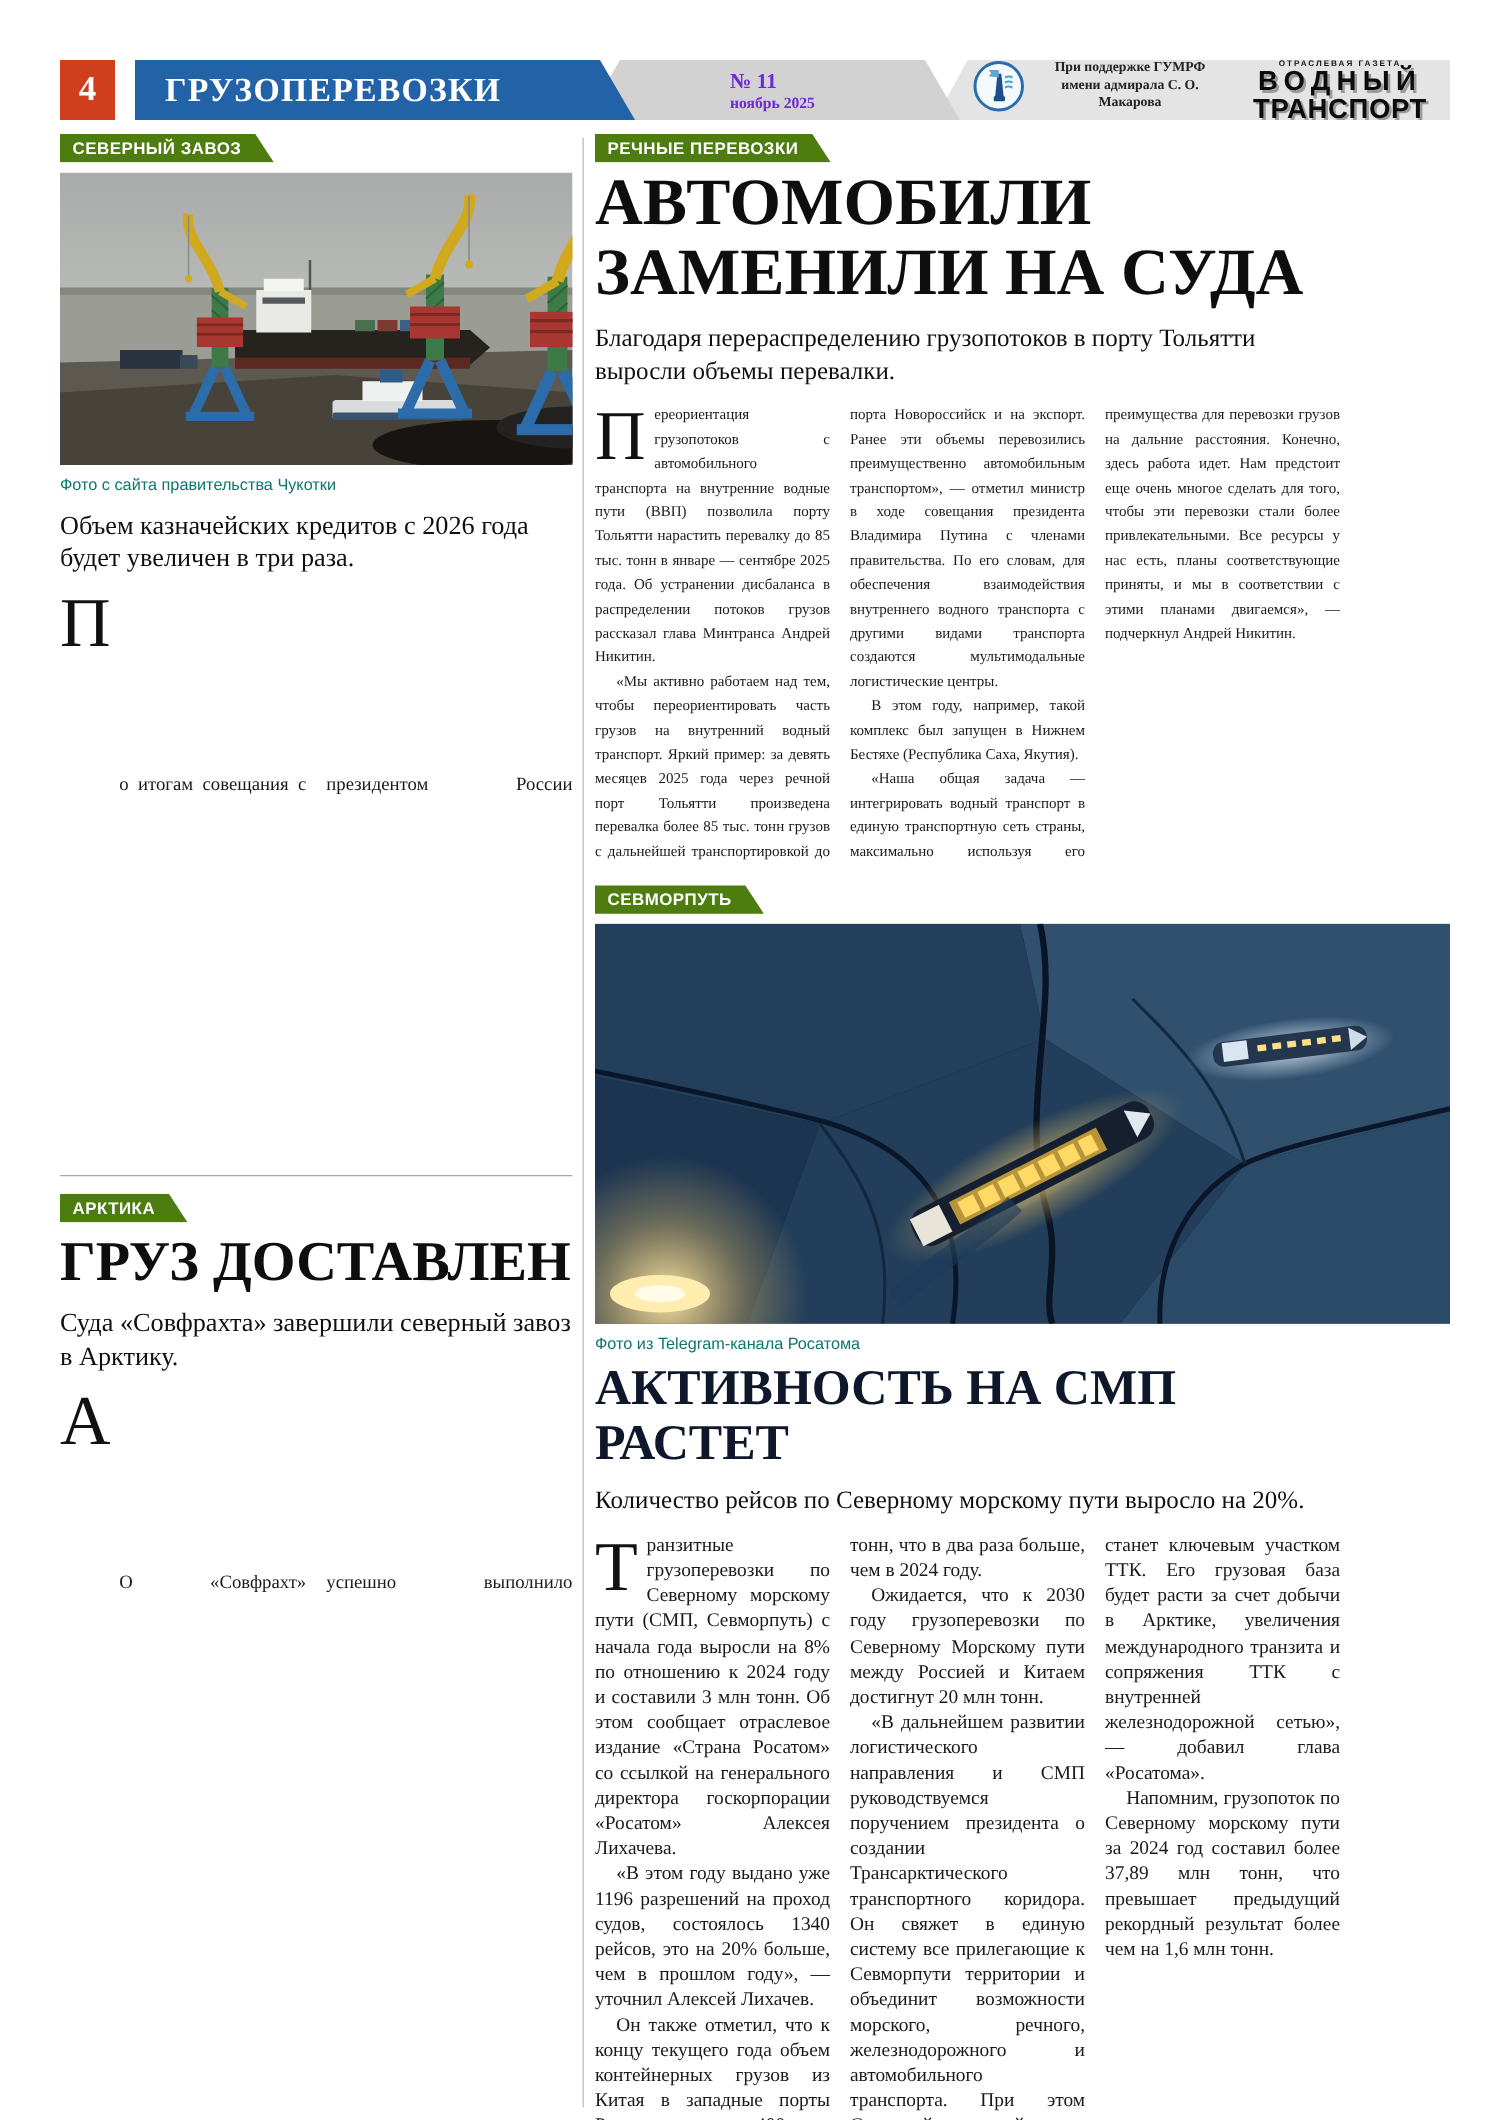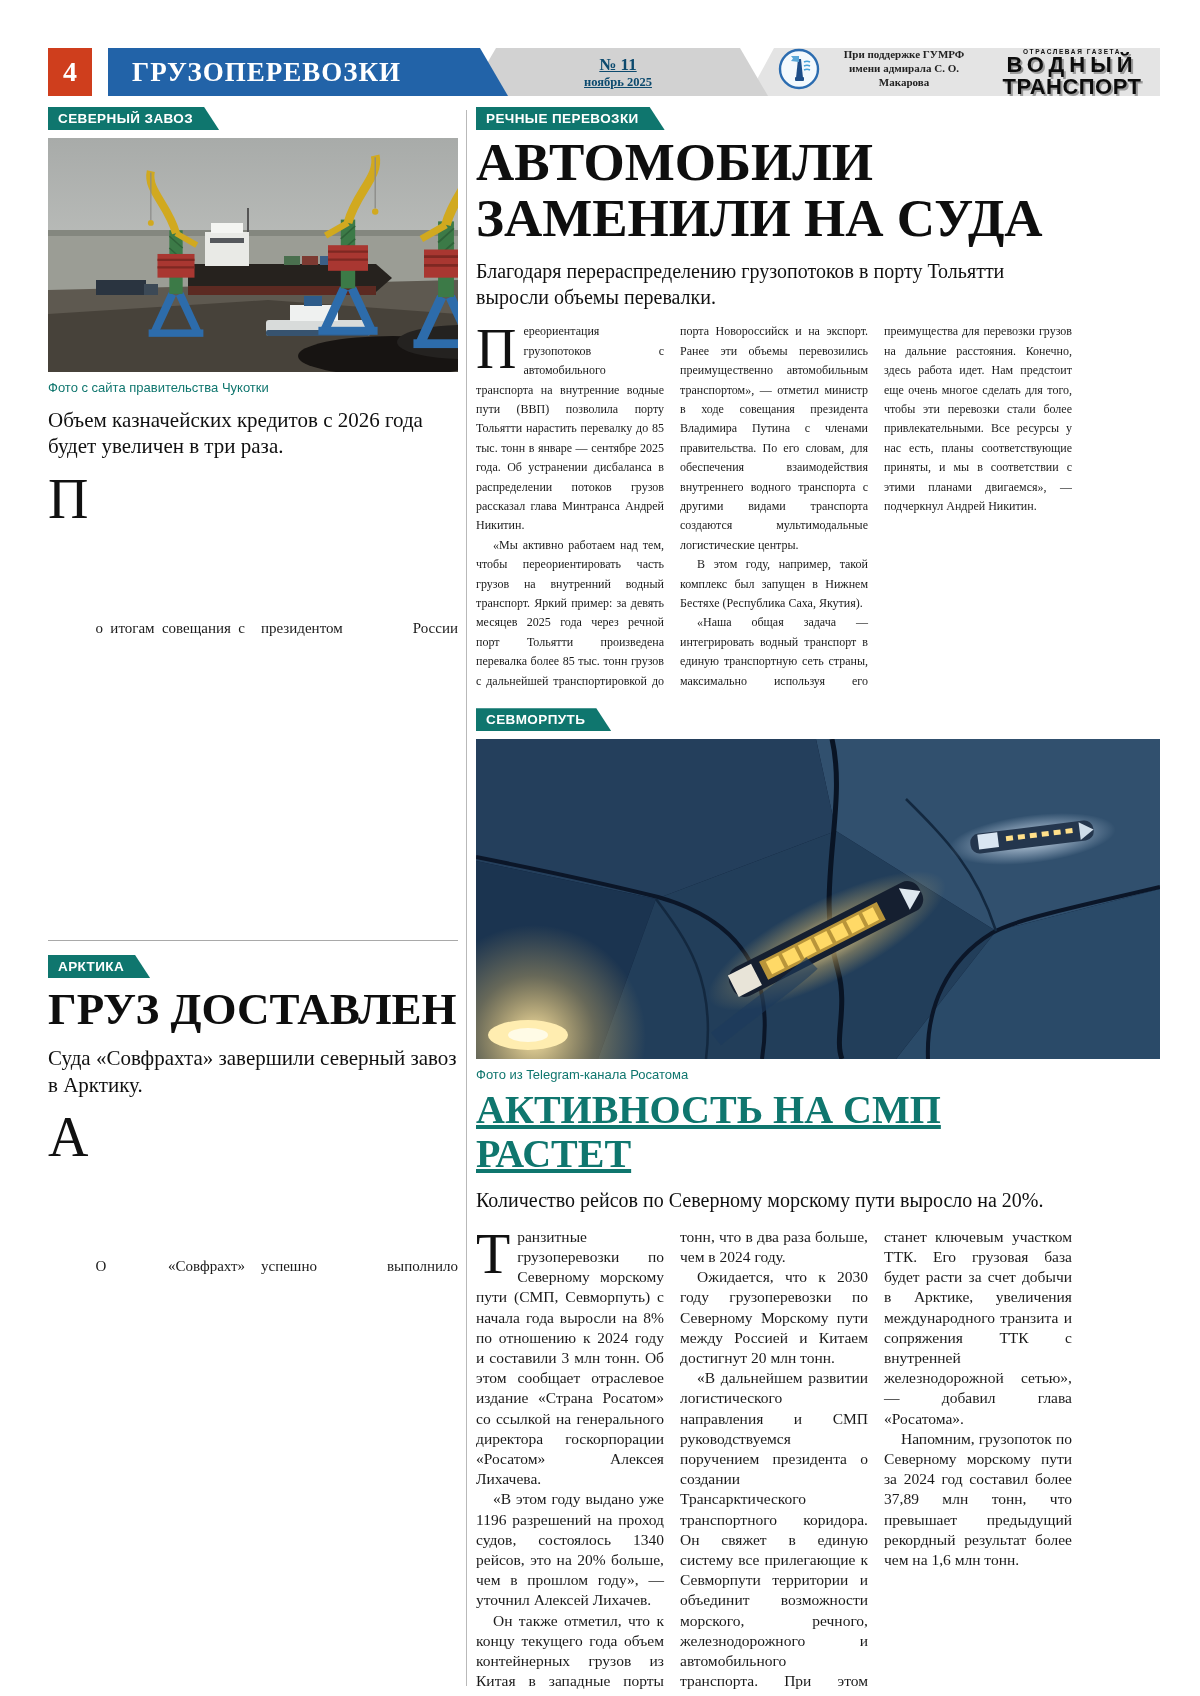--- a/index.html
+++ b/index.html
@@ -13,45 +13,45 @@
   .hsec{position:absolute;left:60px;top:0;width:400px;height:48px;background:#2263a8;color:#fff;
         display:flex;align-items:center;padding-left:24px;box-sizing:border-box;
         font:700 27px "Liberation Serif",serif;letter-spacing:1px;
         clip-path:polygon(0 0,calc(100% - 28px) 0,100% 100%,0 100%);z-index:2;}
   .hgray1{position:absolute;left:420px;top:0;width:300px;height:48px;background:#d2d2d2;
         clip-path:polygon(28px 0,calc(100% - 28px) 0,100% 100%,0 100%);z-index:1;
         display:flex;align-items:center;justify-content:center;}
   .hgray2{position:absolute;left:700px;top:0;right:0;height:48px;background:#e4e4e4;
         clip-path:polygon(26px 0,100% 0,100% 100%,0 100%);
         display:flex;justify-content:flex-end;gap:18px;padding-right:4px;box-sizing:border-box;}
-  .issue{text-align:center;line-height:1.1;color:#0c4a6e;text-decoration:underline;}
+  .issue{text-align:left;line-height:1.1;color:#6d28d9;}
   .issue .no{font:700 17px "Liberation Serif",serif;}
   .issue .dt{font:700 12.5px "Liberation Serif",serif;}
   .support{font:700 11px/1.25 "Liberation Serif",serif;color:#222;text-align:center;width:132px;}
   .masthead{width:168px;text-align:center;}
   .mh-small{font:700 6.5px "Liberation Sans",sans-serif;letter-spacing:1.6px;color:#111;}
   .mh1{font:900 22px/0.95 "Liberation Sans",sans-serif;color:#0c0c0c;letter-spacing:5px;text-shadow:2px 2px 0 #9b9b9b;}
   .mh2{font:900 22px/1.0 "Liberation Sans",sans-serif;color:#0c0c0c;letter-spacing:0.5px;text-shadow:2px 2px 0 #9b9b9b;}
 
   
   .vrule{position:absolute;left:466px;top:110px;width:1px;height:1576px;background:#b9b9b9;}
   .colL{position:absolute;left:48px;top:107px;width:410px;}
   .colR{position:absolute;left:476px;top:107px;width:684px;}
 
-  .tag{display:inline-block;background:#0f766e;color:#fff;
+  .tag{display:inline-block;background:#4d7c0f;color:#fff;
        font:700 13.5px "Liberation Sans",sans-serif;letter-spacing:.4px;
        padding:4px 26px 4px 10px;clip-path:polygon(0 0,calc(100% - 15px) 0,100% 100%,0 100%);}
 
   .photo{display:block;}
   .caption{font:13px "Liberation Sans",sans-serif;color:#0f766e;margin-top:8px;}
 
   .h-md{font:700 37px/1.12 "Liberation Serif",serif;color:#0e0e0e;margin:10px 0 0 0;}
   .h-lg{font:700 45px/1.05 "Liberation Serif",serif;color:#0e0e0e;margin:8px 0 0 0;}
   .h-xl{font:700 53px/1.06 "Liberation Serif",serif;color:#0e0e0e;margin:4px 0 0 0;max-width:610px;}
-  .h-smp{font:700 40px/1.08 "Liberation Serif",serif;color:#0f766e;margin:6px 0 0 0;max-width:600px;text-decoration:underline;}
+  .h-smp{font:700 40px/1.08 "Liberation Serif",serif;color:#0f172a;margin:6px 0 0 0;max-width:600px;}
 
   .lead{font:400 21px/1.26 "Liberation Serif",serif;color:#101010;margin:12px 0 0 0;}
   .lead-r{font:400 20px/1.3 "Liberation Serif",serif;max-width:596px;}
 
   .body{column-gap:16px;column-fill:auto;overflow:hidden;text-align:justify;
         font:15px/20.9 "Liberation Serif",serif;color:#1a1a1a;hyphens:auto;}
   .cols2{column-count:2;}
   .cols3{column-count:3;max-width:596px;font-size:12px;line-height:19.4px;}
   .body p{margin:0;text-indent:17px;}
   .body p.dropcap{text-indent:0;}

